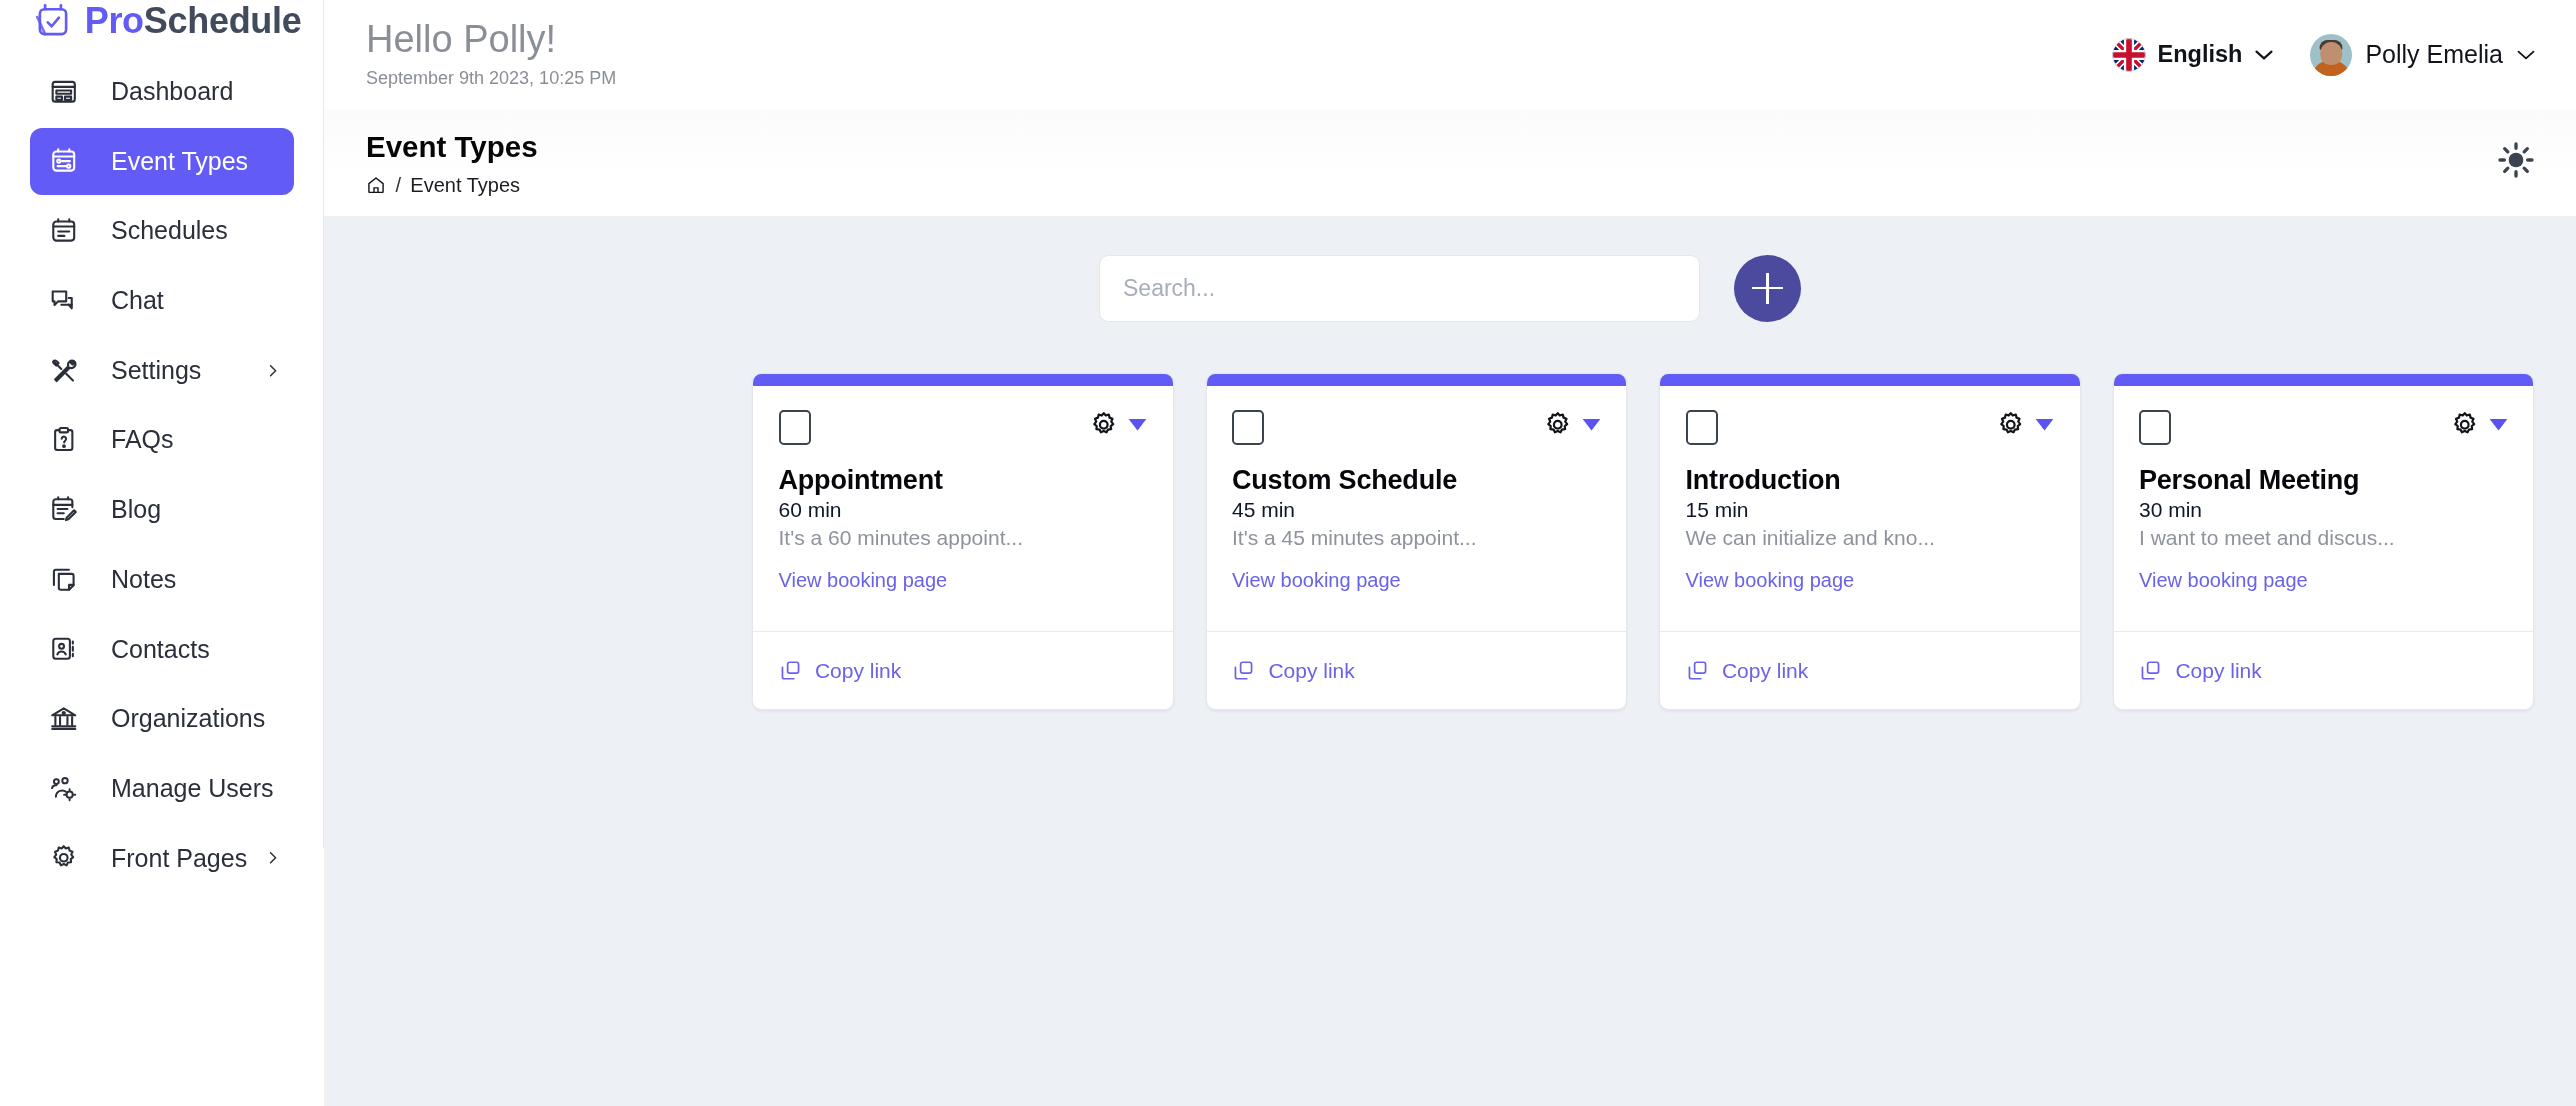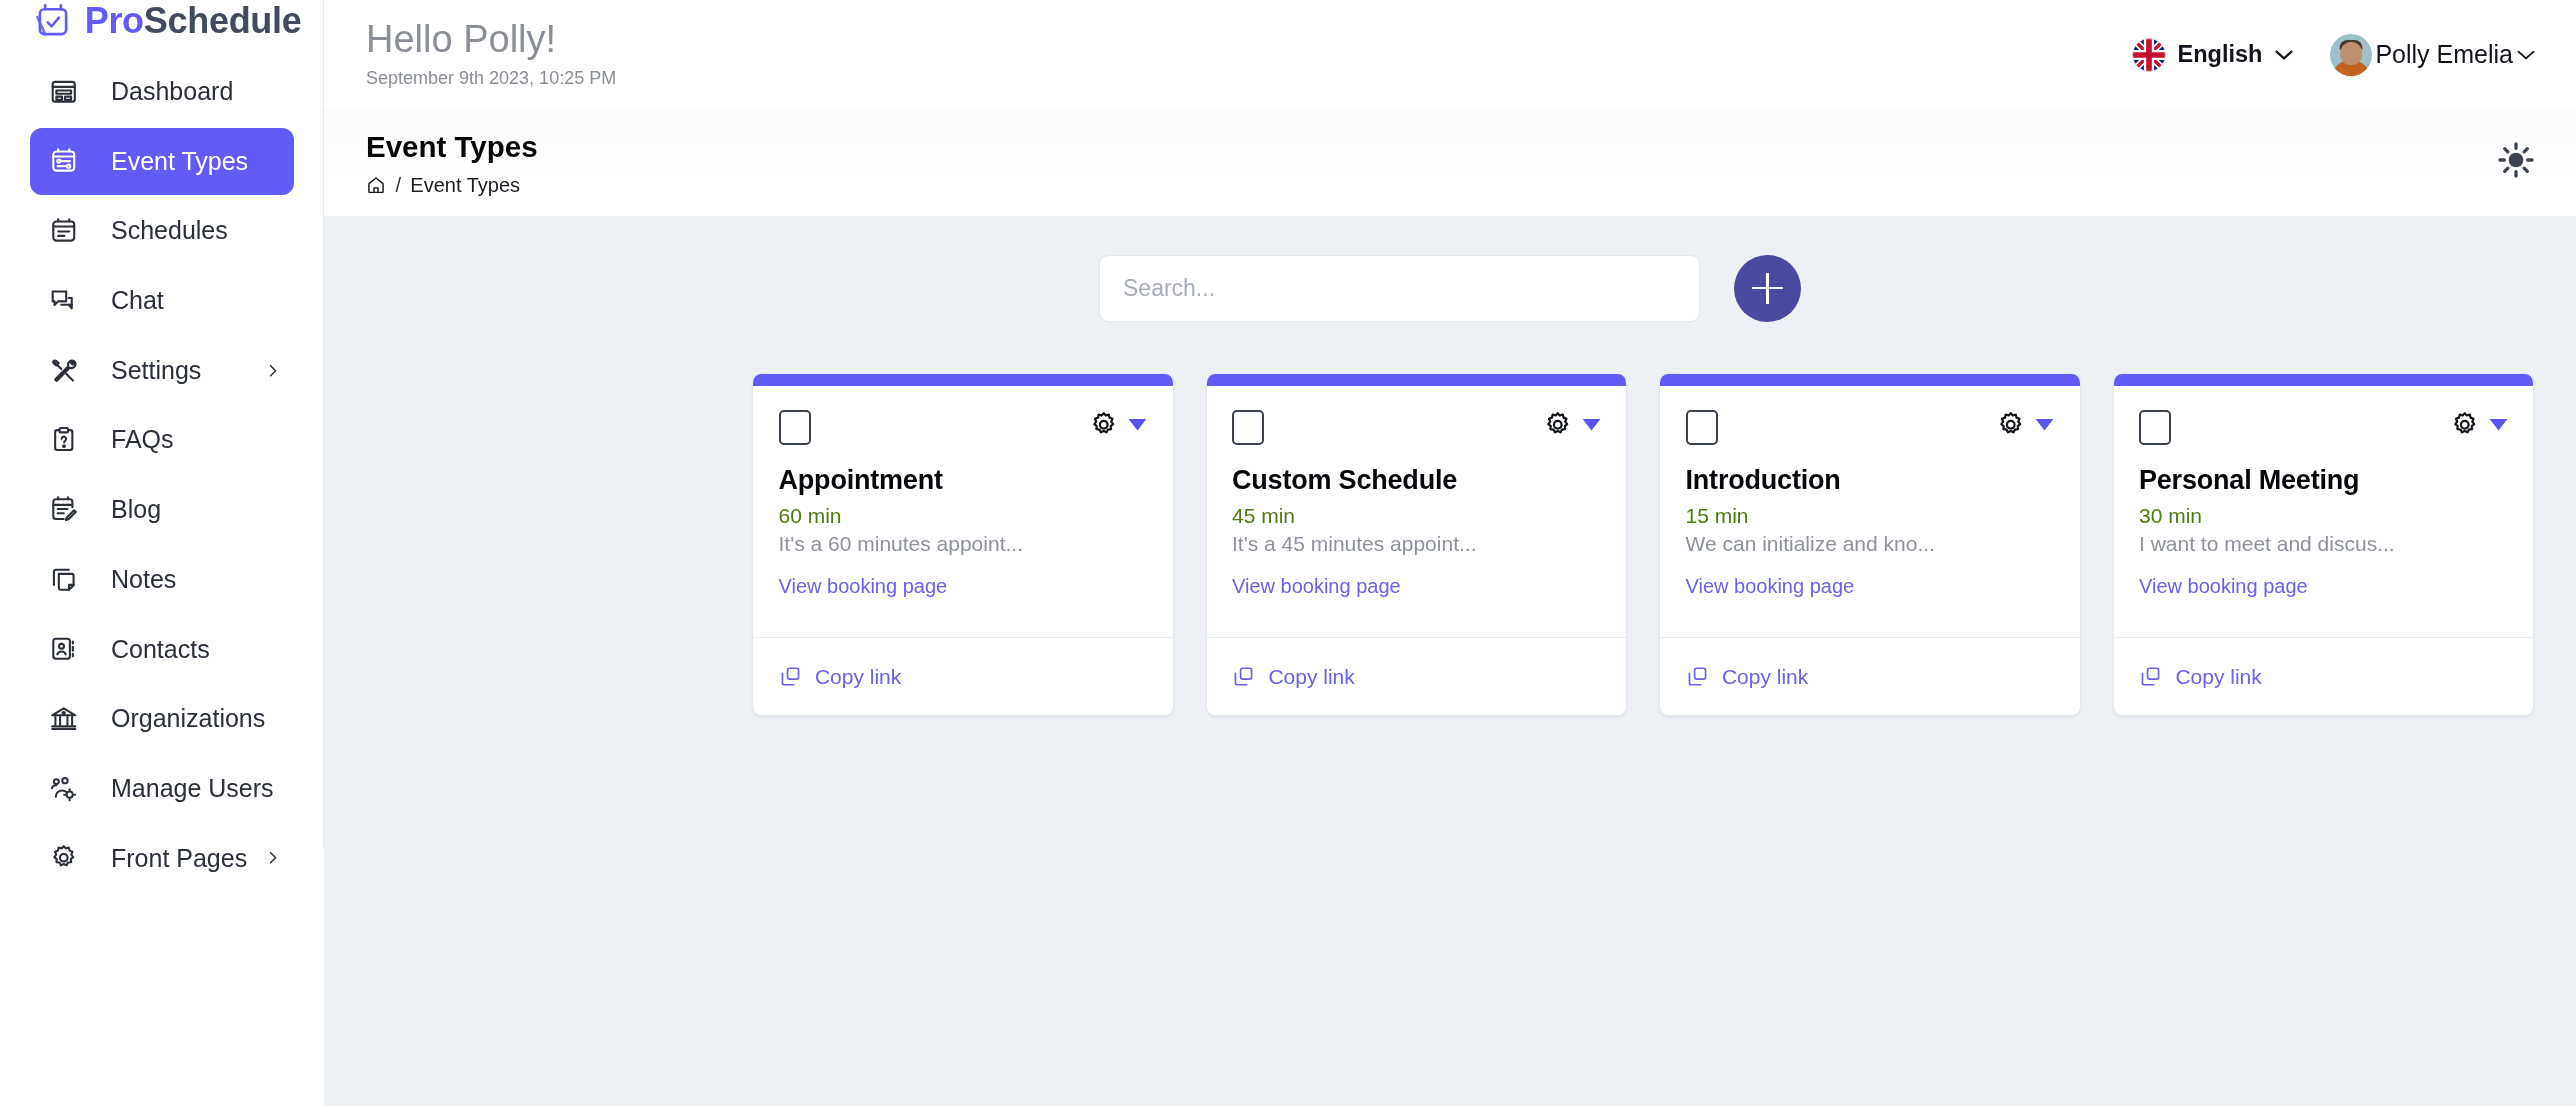--- a/index.html
+++ b/index.html
@@ -55,21 +55,21 @@
     position: relative;
   }
   .greet-block { display: flex; flex-direction: column; gap: 9px; }
   .greet { font-size: 38px; font-weight: 400; color: #8a8e96; line-height: 1.05; }
   .greet-date { font-size: 18px; color: #8a8e96; }
 
   .topbar-right { display: flex; align-items: center; gap: 36px; }
   .lang { display: flex; align-items: center; gap: 12px; cursor: pointer; justify-content: space-between; }
   .flag { width: 34px; height: 34px; border-radius: 50%; overflow: hidden; flex: 0 0 34px; }
   .lang-label { font-size: 23.5px; font-weight: 700; color: #11131a; }
-  .user { display: flex; align-items: center; gap: 3px; cursor: pointer; justify-content: flex-end; }
+  .user { display: flex; align-items: center; gap: 13px; cursor: pointer; justify-content: flex-end; }
   .avatar {
     width: 42px; height: 42px; border-radius: 50%; flex: 0 0 42px;
     overflow: hidden; position: relative; background: #9dc0c9;
   }
   .avatar .face { position: absolute; left: 50%; top: 8.7px; transform: translateX(-50%);
       width: 21.5px; height: 23px; background: #c08f70; border-radius: 50% 50% 44% 44%; }
   .avatar .hair { position: absolute; left: 50%; top: 6px; transform: translateX(-50%);
       width: 23px; height: 10px; background: #4a3a30; border-radius: 11.4px 11.4px 2.7px 2.7px; }
   .avatar .body { position: absolute; left: 50%; bottom: -4px; transform: translateX(-50%);
       width: 39px; height: 20px; background: #c2621f; border-radius: 19px 19px 0 0; }
@@ -132,21 +132,21 @@
   .card-body { padding: 24px 25.5px 0 25.5px; flex: 1 1 auto; display: flex; flex-direction: column; }
   .card-row1 { display: flex; align-items: flex-start; justify-content: space-between; }
   .cbox {
     width: 32px; height: 35px; border: 2px solid #3c4350; border-radius: 4.7px;
     background: #fff; cursor: pointer; flex: 0 0 32px;
   }
   .gear-wrap { display: flex; align-items: center; gap: 9.4px; cursor: pointer; }
   .gear { width: 29.5px; height: 29.5px; }
   .caret-pur { width: 19px; height: 11.4px; }
   .card-title { font-size: 27px; font-weight: 700; color: #05070b; margin-top: 20px; letter-spacing: -0.2px; }
-  .card-dur { font-size: 21px; color: #4d7c0f; margin-top: 6px; line-height: 1.32; }
+  .card-dur { font-size: 21px; color: #0f172a; margin-top: 0; line-height: 1.32; }
   .card-desc { font-size: 21px; color: #8d929c; line-height: 1.32; }
   .card-link { font-size: 20px; color: #6a62e8; margin-top: 17.5px; cursor: pointer; }
   .card-spacer { flex: 1 1 auto; min-height: 39px; }
   .card-foot {
     border-top: 0.7px solid #e8eaef;
     height: 78px; display: flex; align-items: center;
     padding: 0 25.5px; gap: 13.4px; cursor: pointer;
   }
   .copy-ico { width: 23px; height: 23px; }
   .copy-lbl { font-size: 21px; color: #6a62e8; }

